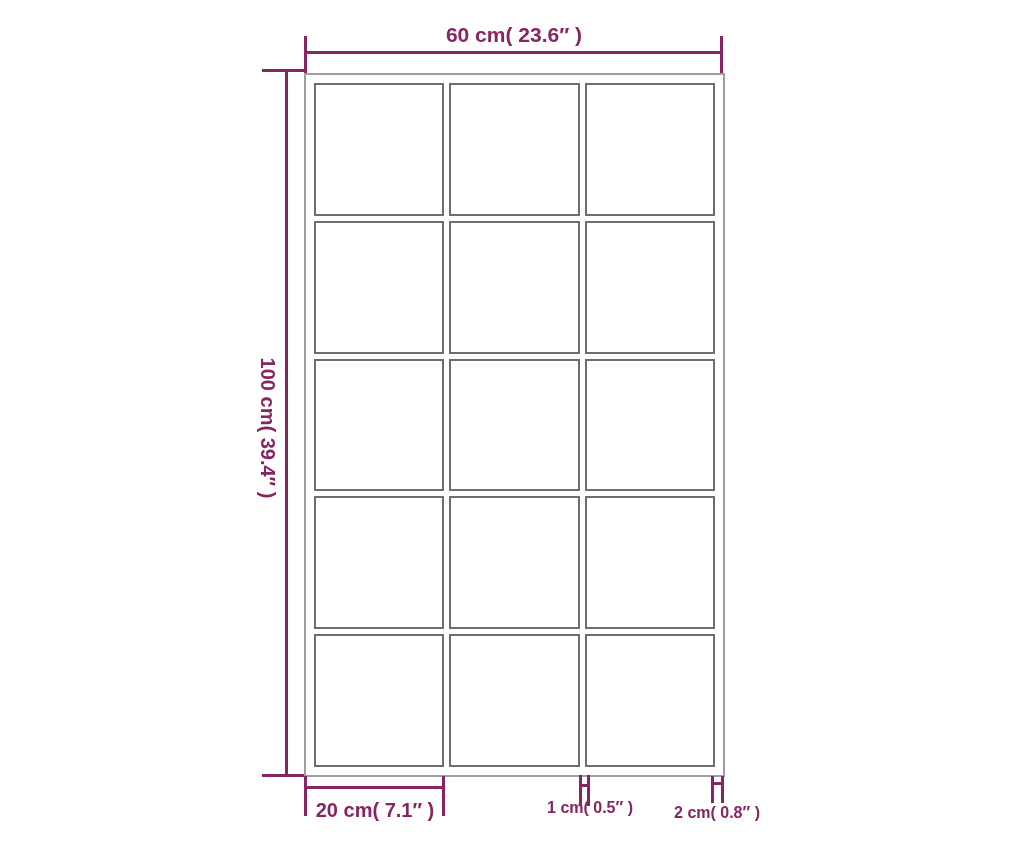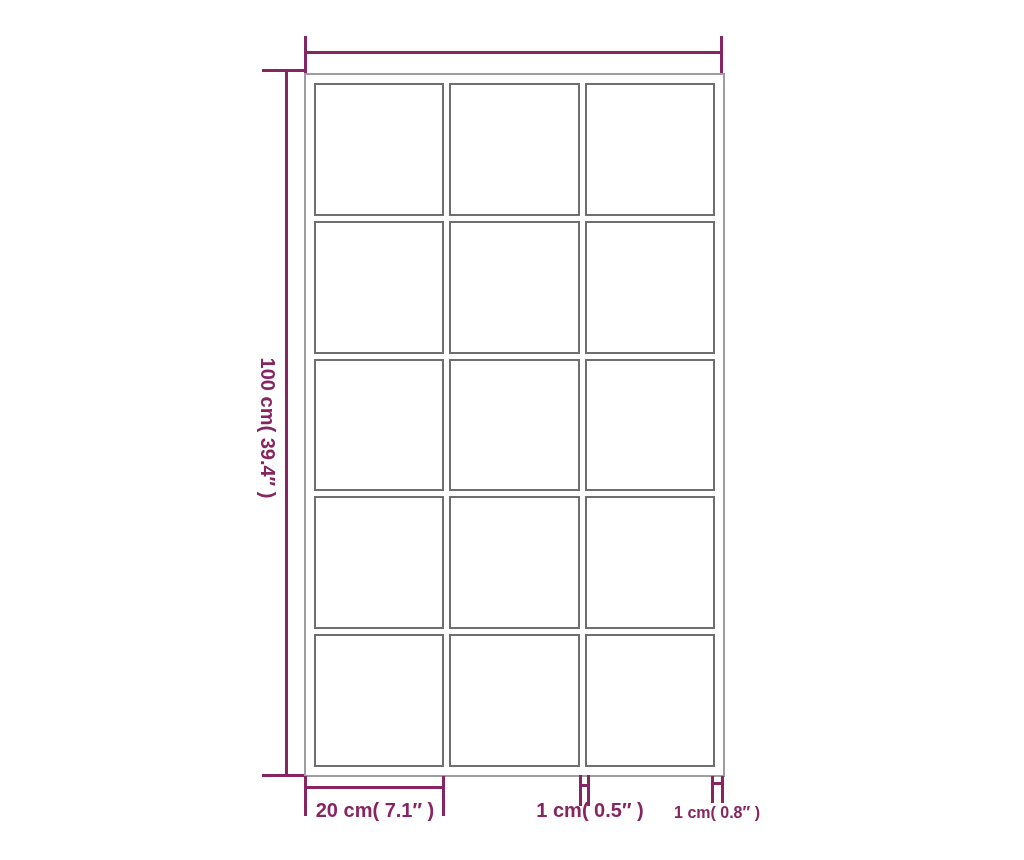--- a/index.html
+++ b/index.html
@@ -69,21 +69,21 @@
   
   .line-pane       { left: 305px; top: 786px; width: 140px; height: 3px; }
   .tick-pane-l     { left: 304px; top: 776px; width: 3px;   height: 40px; }
   .tick-pane-r     { left: 442px; top: 776px; width: 3px;   height: 40px; }
   .label-pane      { left: 300px; top: 799px; width: 150px; text-align: center; font-size: 20px; }
 
   
   .tick-mullion-a  { left: 579px; top: 775px; width: 3px;   height: 31px; }
   .tick-mullion-b  { left: 587px; top: 775px; width: 3px;   height: 31px; }
   .conn-mullion    { left: 579px; top: 784px; width: 11px;  height: 3px; }
-  .label-mullion   { left: 515px; top: 799px; width: 150px; text-align: center; font-size: 20px; }
+  .label-mullion   { left: 515px; top: 799px; width: 150px; text-align: center; font-size: 16px; }
 
   
   .tick-frame-a    { left: 711px; top: 776px; width: 3px;   height: 27px; }
   .tick-frame-b    { left: 721px; top: 776px; width: 3px;   height: 27px; }
   .conn-frame      { left: 711px; top: 782px; width: 13px;  height: 3px; }
   .label-frame     { left: 646px; top: 804px; width: 142px; text-align: center; font-size: 16px; }
 </style>
 </head>
 <body>
 
@@ -105,34 +105,35 @@
         <div class="pane"></div>
         <div class="pane"></div>
         <div class="pane"></div>
         <div class="pane"></div>
       </div>
   </div>
 
   <div class="dim line-width"></div>
   <div class="dim tick-width-l"></div>
   <div class="dim tick-width-r"></div>
+  <div class="dim-label label-width">60 cm( 23.6″ )</div>
 
   <div class="dim line-height"></div>
   <div class="dim tick-height-t"></div>
   <div class="dim tick-height-b"></div>
   <div class="dim-label label-height">100 cm( 39.4″ )</div>
 
   <div class="dim line-pane"></div>
   <div class="dim tick-pane-l"></div>
   <div class="dim tick-pane-r"></div>
   <div class="dim-label label-pane">20 cm( 7.1″ )</div>
 
   <div class="dim tick-mullion-a"></div>
   <div class="dim tick-mullion-b"></div>
   <div class="dim conn-mullion"></div>
   <div class="dim-label label-mullion">1 cm( 0.5″ )</div>
 
   <div class="dim tick-frame-a"></div>
   <div class="dim tick-frame-b"></div>
   <div class="dim conn-frame"></div>
-  <div class="dim-label label-frame">1 cm( 0.8″ )</div>
+  <div class="dim-label label-frame">2 cm( 0.8″ )</div>
 
 </div>
 
 </body></html>

